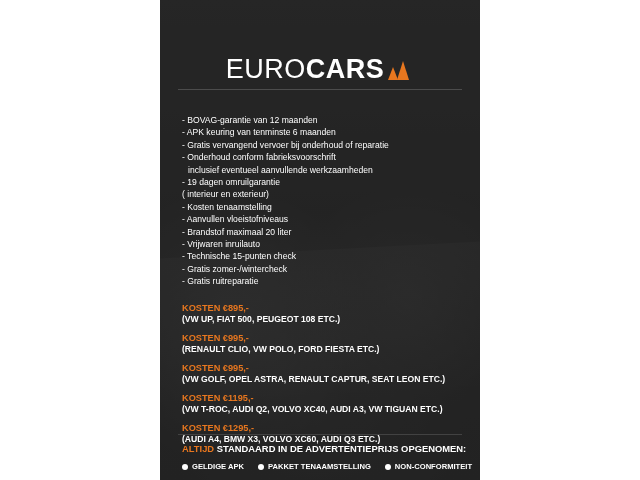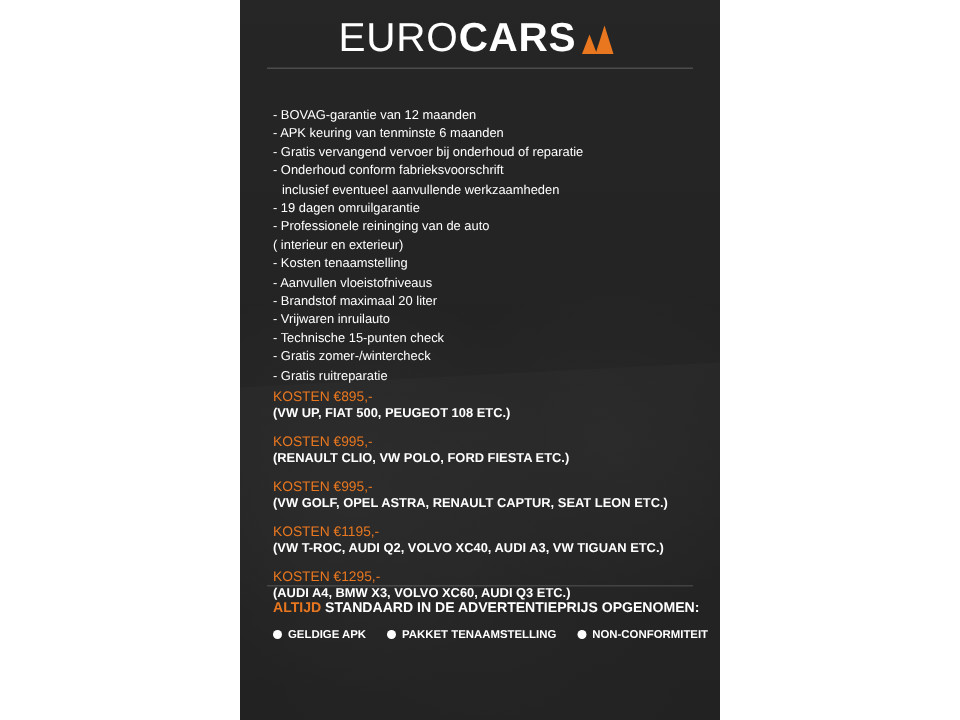--- a/index.html
+++ b/index.html
@@ -50,20 +50,21 @@
   }
   .overlay {
     position: absolute;
     inset: 0;
     background: rgba(35,35,35,0.72);
   }
   .content {
     position: absolute;
     inset: 0;
     padding: 0;
+    margin-top: 44px;
   }
 
   
   .logo-wrap {
     position: absolute;
     top: 12px;
     left: 0;
     width: 320px;
     text-align: center;
   }
@@ -144,21 +145,21 @@
   .kosten {
     position: absolute;
     top: 258px;
     left: 22px;
     width: 290px;
   }
   .kosten .block { margin-bottom: 7px; }
   .kosten .amount {
     color: #e8771f;
     font-size: 9.2px;
-    font-weight: normal;
+    font-weight: bold;
     line-height: 12px;
     white-space: nowrap;
   }
   .kosten .models {
     color: #ffffff;
     font-size: 8.6px;
     font-weight: bold;
     line-height: 11px;
     white-space: nowrap;
   }
@@ -227,21 +228,20 @@
       <div class="logo-rule"></div>
 
 
       <div class="bullets">
         <div>- BOVAG-garantie van 12 maanden</div>
         <div>- APK keuring van tenminste 6 maanden</div>
         <div>- Gratis vervangend vervoer bij onderhoud of reparatie</div>
         <div>- Onderhoud conform fabrieksvoorschrift</div>
         <div class="indent">inclusief eventueel aanvullende werkzaamheden</div>
         <div>- 19 dagen omruilgarantie</div>
-        <div>- Professionele reininging van de auto</div>
         <div>( interieur en exterieur)</div>
         <div>- Kosten tenaamstelling</div>
         <div>- Aanvullen vloeistofniveaus</div>
         <div>- Brandstof maximaal 20 liter</div>
         <div>- Vrijwaren inruilauto</div>
         <div>- Technische 15-punten check</div>
         <div>- Gratis zomer-/wintercheck</div>
         <div>- Gratis ruitreparatie</div>
       </div>
 

